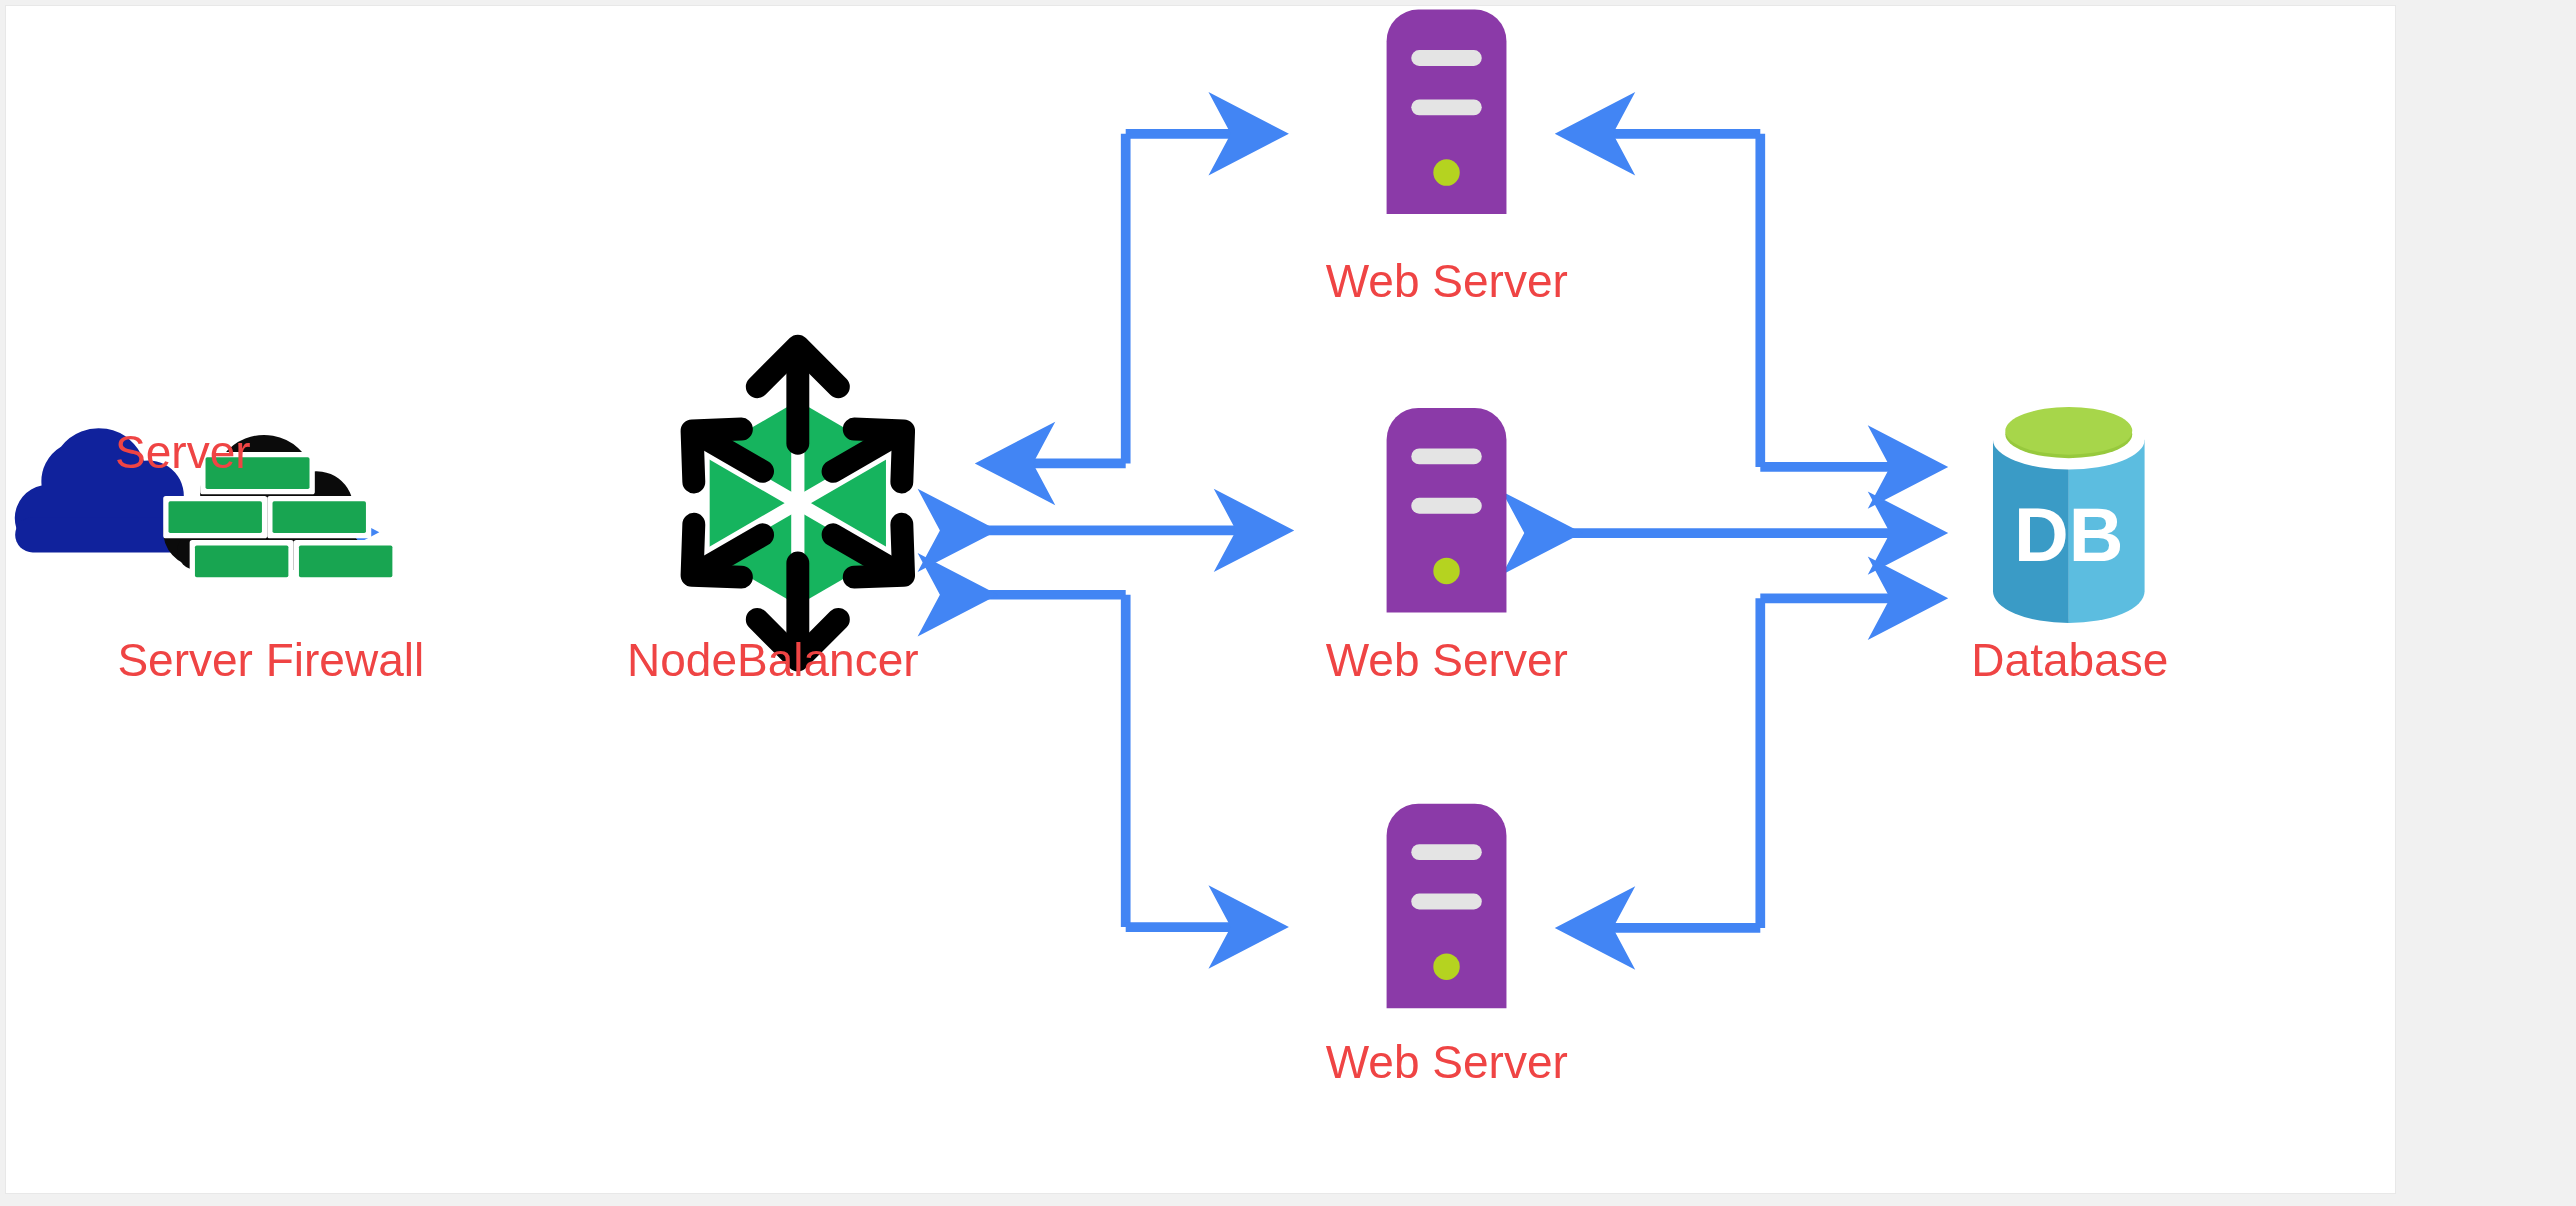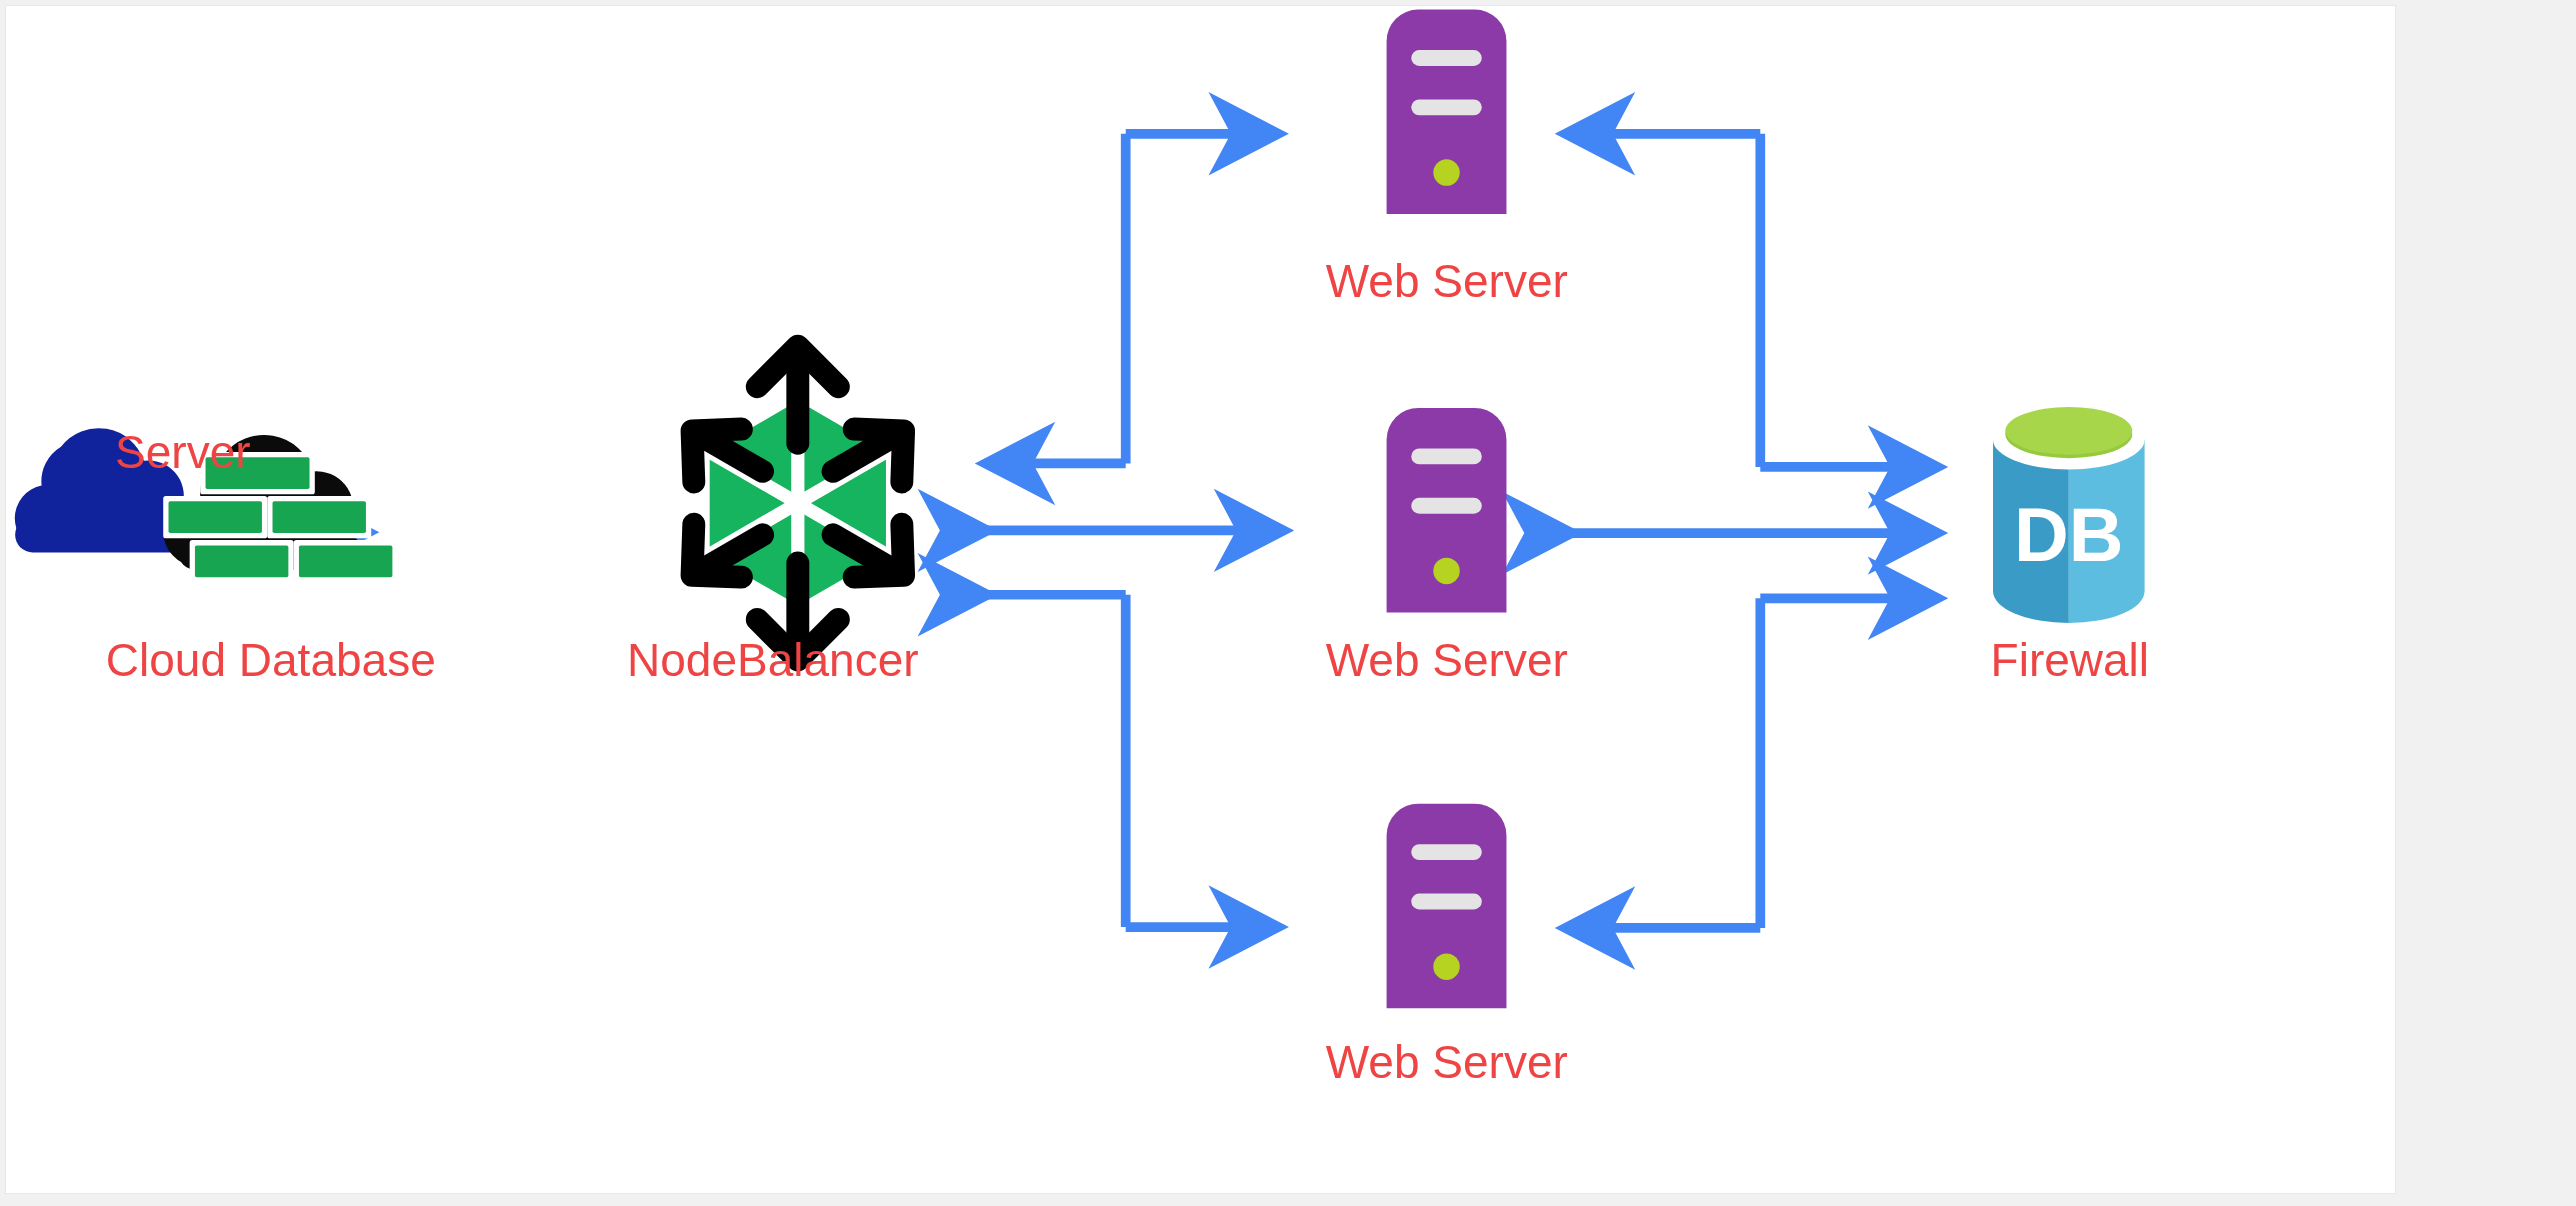--- a/index.html
+++ b/index.html
@@ -207,27 +207,27 @@
 
         <ellipse cx="94" cy="34" rx="72" ry="27" fill="#97c93d"></ellipse>
         <ellipse cx="94" cy="30" rx="72" ry="27" fill="#a7d64a"></ellipse>
 
         <text x="94" y="178" text-anchor="middle" font-family="Liberation Sans, sans-serif" font-size="86" font-weight="bold" fill="#ffffff">DB</text>
       </g>
     </svg>
 
     <div class="node-label" style="left:106px; top:420px; width:141px;">Server</div>
 
-    <div class="node-label" style="left:88px; top:628px; width:353px;">Cloud Database</div>
+    <div class="node-label" style="left:88px; top:628px; width:353px;">Server Firewall</div>
 
     <div class="node-label" style="left:590px; top:628px; width:353px;">NodeBalancer</div>
 
     <div class="node-label" style="left:1264px; top:249px; width:353px;">Web Server</div>
 
     <div class="node-label" style="left:1264px; top:628px; width:353px;">Web Server</div>
 
     <div class="node-label" style="left:1264px; top:1030px; width:353px;">Web Server</div>
 
-    <div class="node-label" style="left:1887px; top:628px; width:353px;">Firewall</div>
+    <div class="node-label" style="left:1887px; top:628px; width:353px;">Database</div>
 
   </div>
 </div>
 
 
 </body></html>

